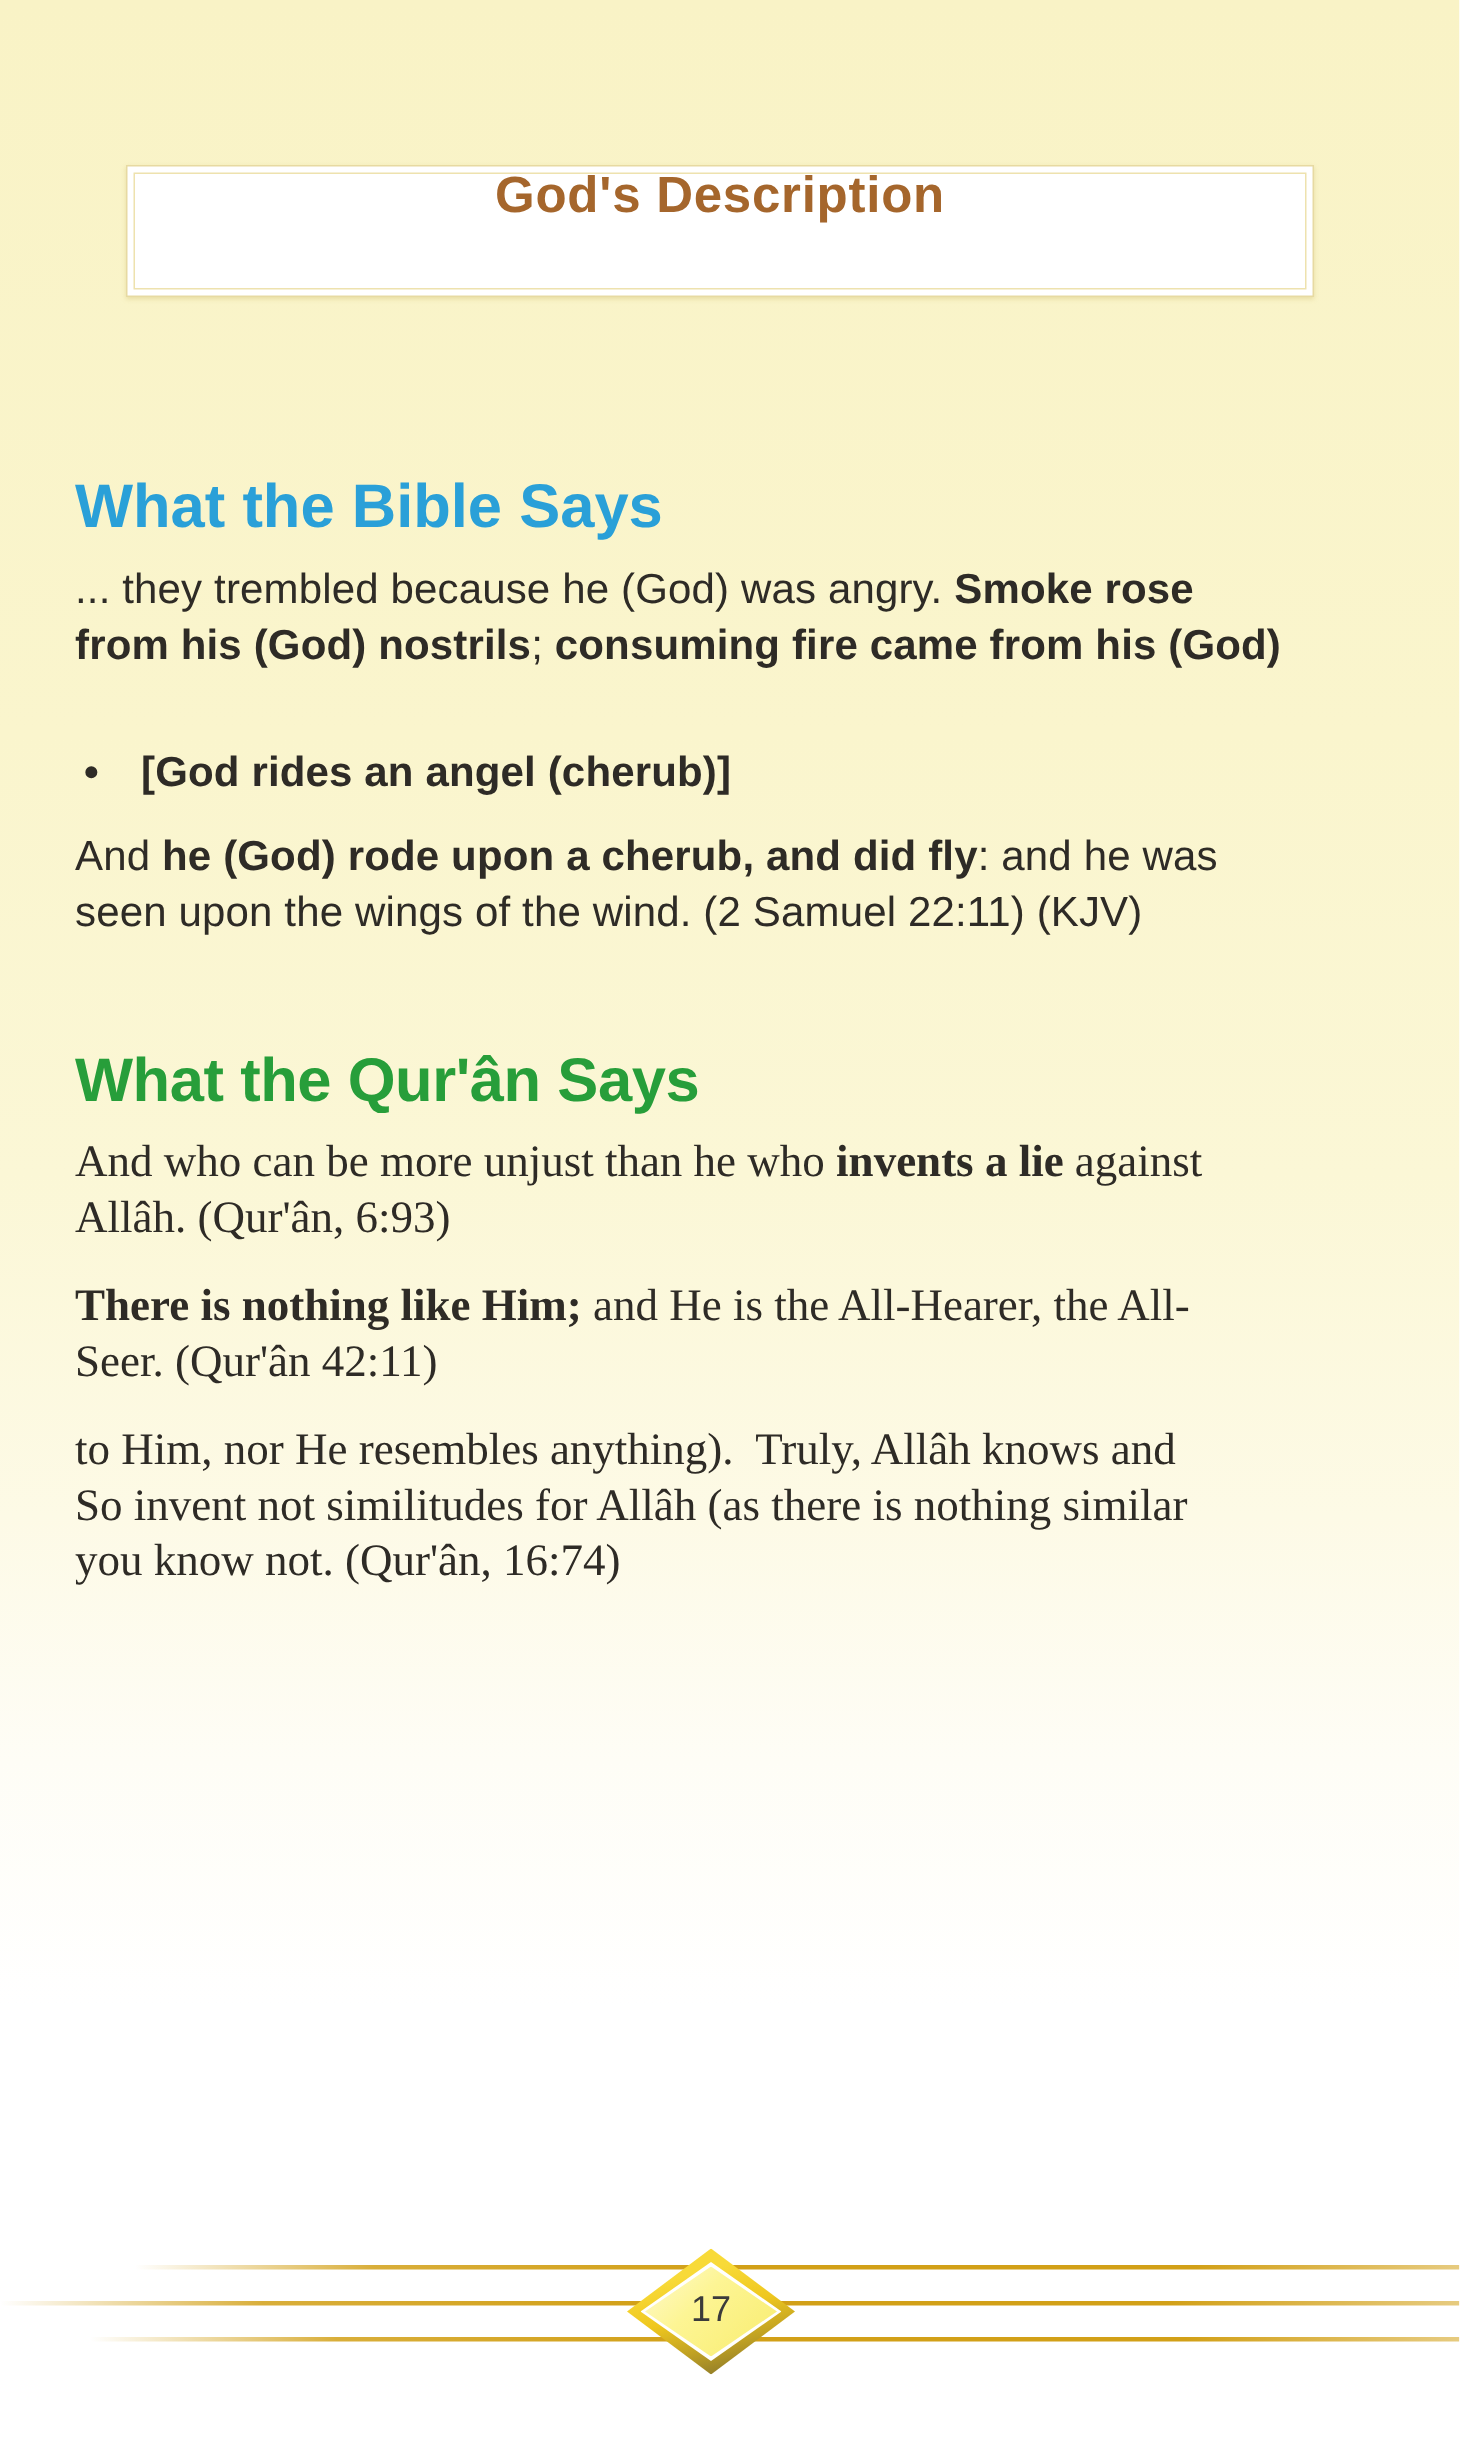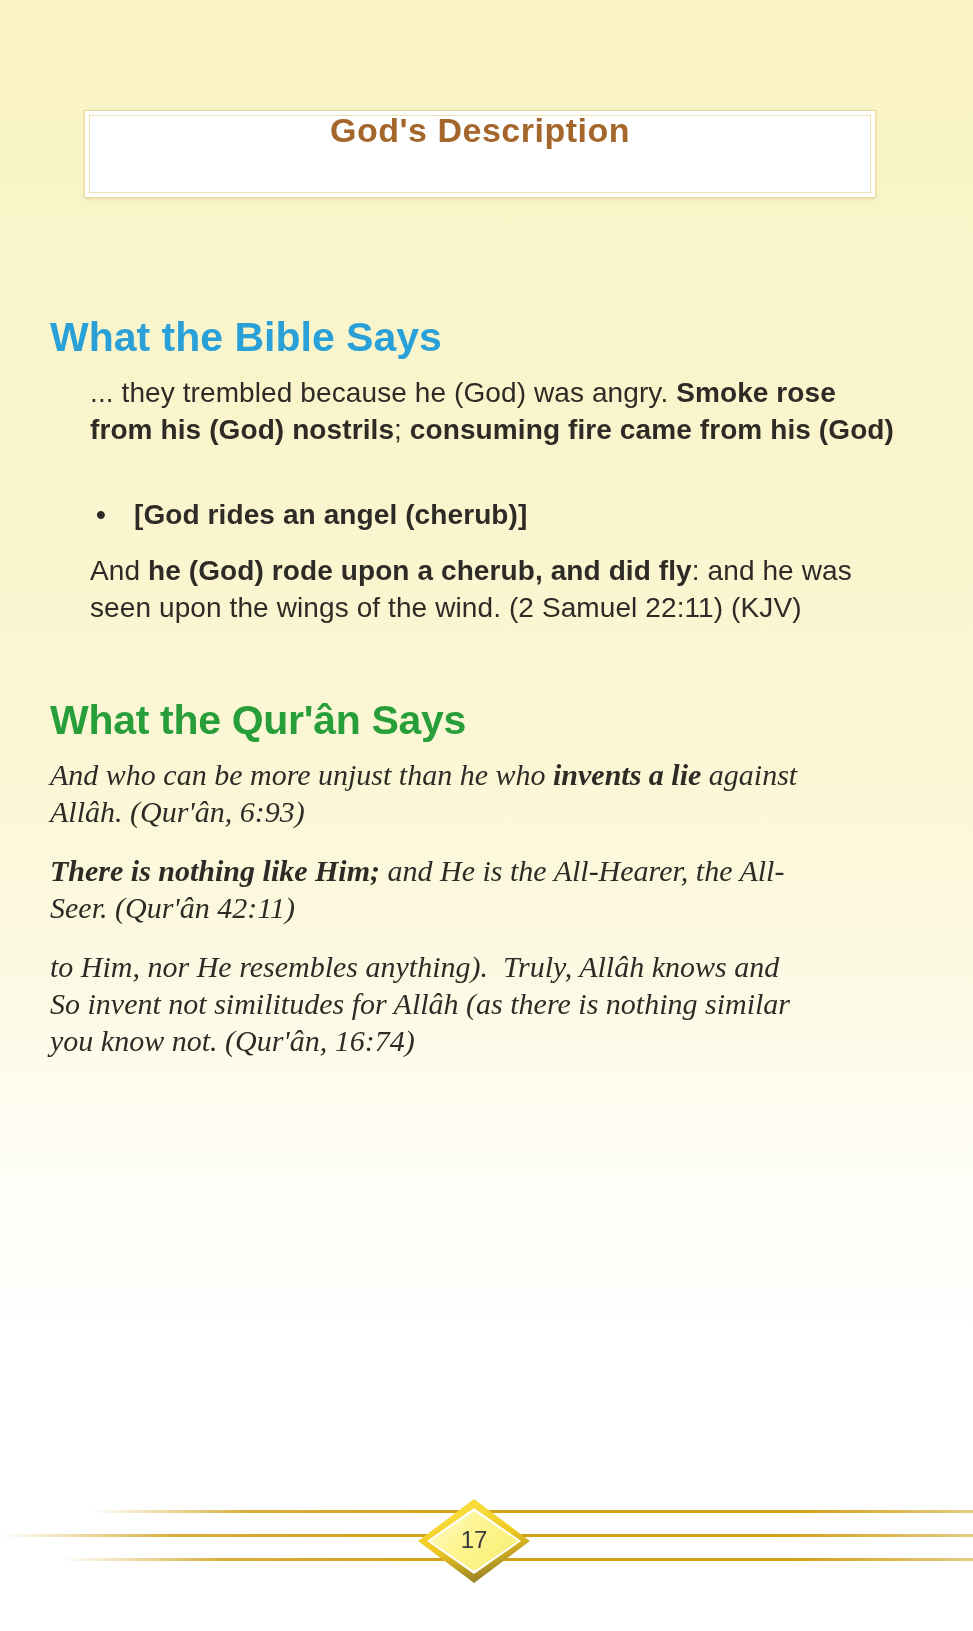--- a/index.html
+++ b/index.html
@@ -44,22 +44,22 @@
     left: 50px;
     font-size: 41px;
     font-weight: bold;
     white-space: nowrap;
   }
   .h-bible { top: 314px; color: #2aa0d8; }
   .h-quran { top: 697px; color: #279e3a; letter-spacing: -0.3px; }
 
   
   .block { position: absolute; left: 50px; width: 880px; }
-  .sans  { font-size: 28px; line-height: 37px; letter-spacing: 0.1px; margin-left: 40px; }
-  .serif { font-family: "Liberation Serif", serif; font-size: 30px; line-height: 37px; font-style: italic; }
+  .sans  { font-size: 28px; line-height: 37px; letter-spacing: 0.1px; }
+  .serif { font-family: "Liberation Serif", serif; font-size: 30px; line-height: 37px; }
   .tline { white-space: pre; }
   .tline .b { font-weight: bold; }
 
   .p1 { top: 374px; }
   .pbullet { top: 496px; display: flex; }
   .bullet-dot { width: 38px; font-size: 28px; line-height: 37px; padding-left: 6px; font-weight: bold; }
   .p2 { top: 552px; }
   .q1 { top: 756px; }
   .q2 { top: 852px; }
   .q3 { top: 948px; }

